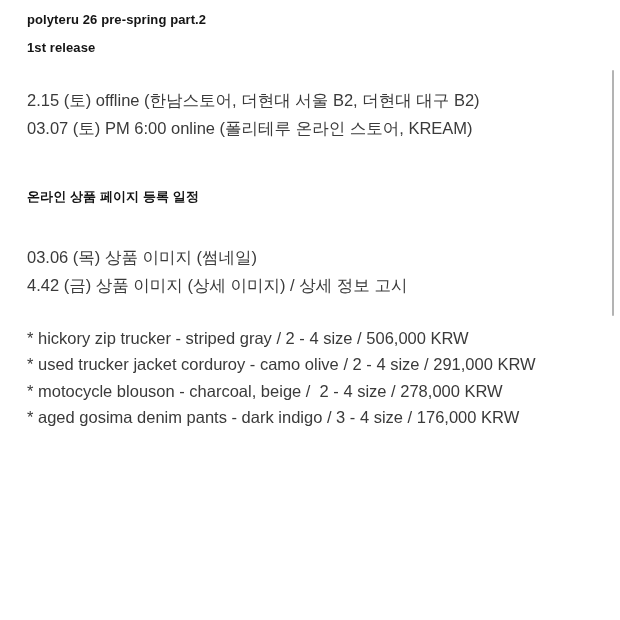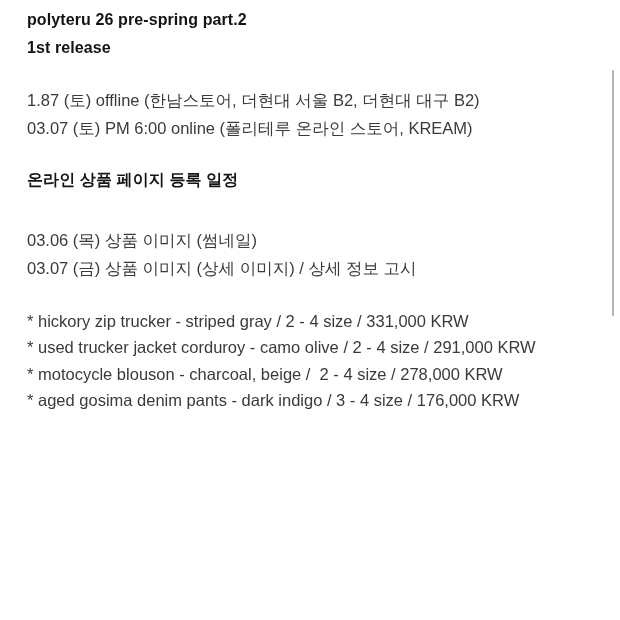--- a/index.html
+++ b/index.html
@@ -23,31 +23,31 @@
     padding: 6px 24px 0 27px;
     color: #3c3c3c;
   }
   p {
     margin: 0;
     white-space: pre-wrap;
   }
   .bold-line {
     font-weight: 700;
     color: #141414;
-    font-size: 16px;
+    font-size: 13px;
     line-height: 28px;
     letter-spacing: 0.1px;
   }
   .body-line {
     font-size: 16.5px;
     line-height: 28px;
     color: #3a3a3a;
   }
   .release-block { margin-top: 24px; }
-  .section-heading-block { margin-top: 24px; }
+  .section-heading-block { margin-top: 41px; }
   .page-schedule-block { margin-top: 32px; }
   .product-list {
     margin-top: 26px;
     font-size: 16.5px;
     line-height: 26.3px;
     color: #3a3a3a;
     max-width: 569px;
   }
   .scrollbar-track {
     position: absolute;
@@ -70,35 +70,35 @@
 <body>
 
 <div class="doc">
 
   <div class="header-block">
     <p class="bold-line">polyteru 26 pre-spring part.2</p>
     <p class="bold-line">1st release</p>
   </div>
 
   <div class="release-block">
-    <p class="body-line">1.87 (토) offline (한남스토어, 더현대 서울 B2, 더현대 대구 B2)</p>
+    <p class="body-line">2.15 (토) offline (한남스토어, 더현대 서울 B2, 더현대 대구 B2)</p>
     <p class="body-line">03.07 (토) PM 6:00 online (폴리테루 온라인 스토어, KREAM)</p>
   </div>
 
   <div class="section-heading-block">
     <p class="bold-line">온라인 상품 페이지 등록 일정</p>
   </div>
 
   <div class="page-schedule-block">
     <p class="body-line">03.06 (목) 상품 이미지 (썸네일)</p>
-    <p class="body-line">03.07 (금) 상품 이미지 (상세 이미지) / 상세 정보 고시</p>
+    <p class="body-line">4.42 (금) 상품 이미지 (상세 이미지) / 상세 정보 고시</p>
   </div>
 
   <div class="product-list">
-    <p>* hickory zip trucker - striped gray / 2 - 4 size / 331,000 KRW</p>
+    <p>* hickory zip trucker - striped gray / 2 - 4 size / 506,000 KRW</p>
     <p>* used trucker jacket corduroy - camo olive / 2 - 4 size / 291,000 KRW</p>
     <p>* motocycle blouson - charcoal, beige /  2 - 4 size / 278,000 KRW</p>
     <p>* aged gosima denim pants - dark indigo / 3 - 4 size / 176,000 KRW</p>
   </div>
 
 </div>
 
 <div class="scrollbar-track">
   <div class="scrollbar-thumb"></div>
 </div>

